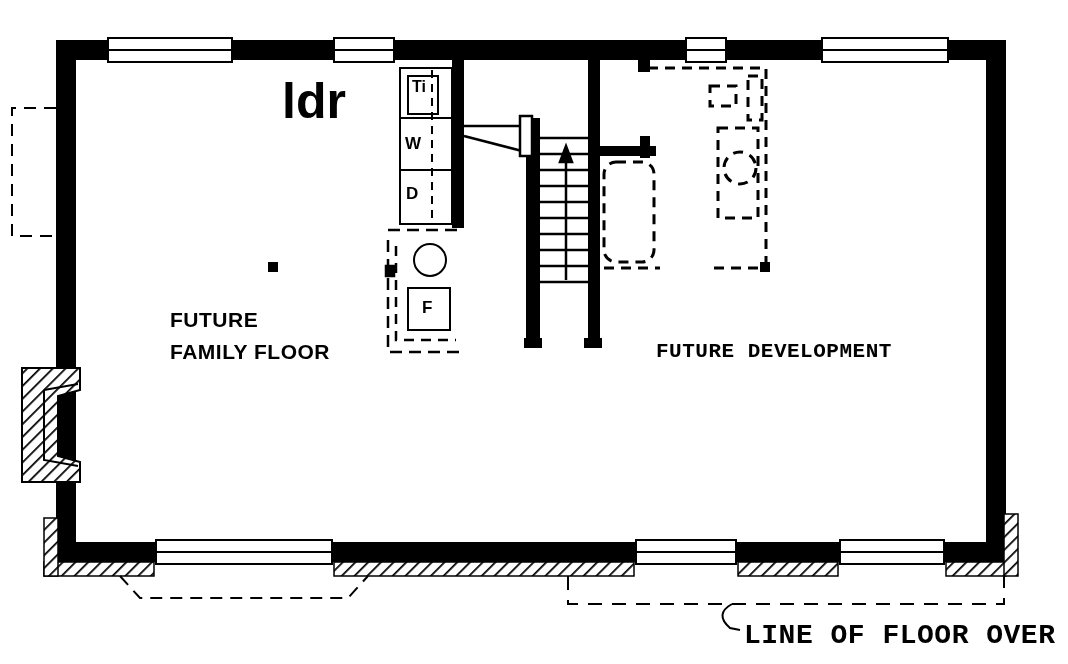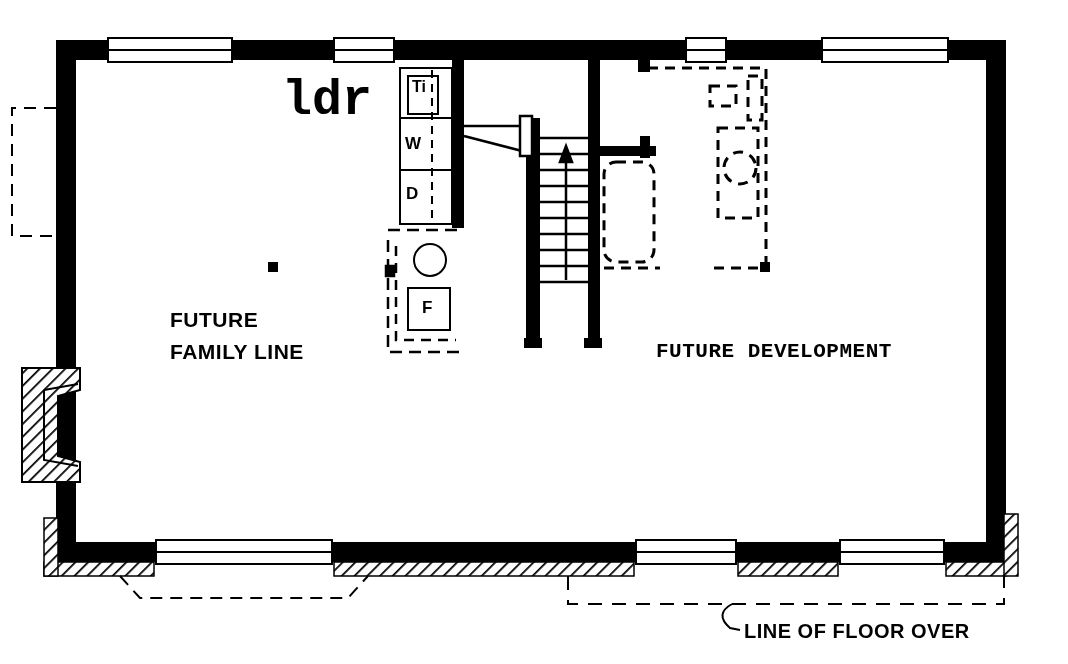--- a/index.html
+++ b/index.html
@@ -1,19 +1,19 @@
 <!DOCTYPE html>
 <html><head>
 <meta charset="utf-8">
 <style>
   html, body { margin:0; padding:0; background:#ffffff; }
   body { width:1068px; height:664px; overflow:hidden; position:relative; }
   #plan { position:absolute; left:0; top:0; }
   .label { position:absolute; font-family:"Liberation Sans", sans-serif; font-weight:bold; color:#000; white-space:nowrap; letter-spacing:0.5px; }
-  .title-label { position:absolute; font-family:Liberation Mono, monospace; font-weight:bold; color:#000; }
+  .title-label { position:absolute; font-family:Liberation Sans, sans-serif; font-weight:bold; color:#000; }
   .appl { position:absolute; font-family:"Liberation Sans", sans-serif; font-weight:bold; color:#000; font-size:17px; }
 </style>
 </head>
 <body>
 
 <svg id="plan" width="1068" height="664" viewBox="0 0 1068 664" xmlns="http://www.w3.org/2000/svg">
   <defs>
     <pattern id="hatch" patternUnits="userSpaceOnUse" width="9" height="9" patternTransform="rotate(45)">
       <rect width="9" height="9" fill="#fff"></rect>
       <line x1="0" y1="0" x2="0" y2="9" stroke="#000" stroke-width="3.5"></line>
@@ -131,16 +131,16 @@
 </svg>
 
 <div class="title-label" style="left:282px;top:76px;font-size:50px;line-height:1;">ldr</div>
 
 <div class="appl" style="left:412px;top:78px;font-size:16px;">Ti</div>
 <div class="appl" style="left:405px;top:134px;">W</div>
 <div class="appl" style="left:406px;top:184px;">D</div>
 <div class="appl" style="left:422px;top:298px;">F</div>
 
 <div class="label" style="left:170px;top:308px;font-size:21px;">FUTURE</div>
-<div class="label" style="left:170px;top:340px;font-size:21px;">FAMILY LINE</div>
+<div class="label" style="left:170px;top:340px;font-size:21px;">FAMILY FLOOR</div>
 <div class="label" style="left:656px;top:340px;font-size:21px;font-family:Liberation Mono, monospace;">FUTURE DEVELOPMENT</div>
 
-<div class="label" style="left:744px;top:620px;font-size:20px;">LINE OF FLOOR OVER</div>
+<div class="label" style="left:744px;top:620px;font-size:28px;font-family:Liberation Mono, monospace;">LINE OF FLOOR OVER</div>
 
 </body></html>

